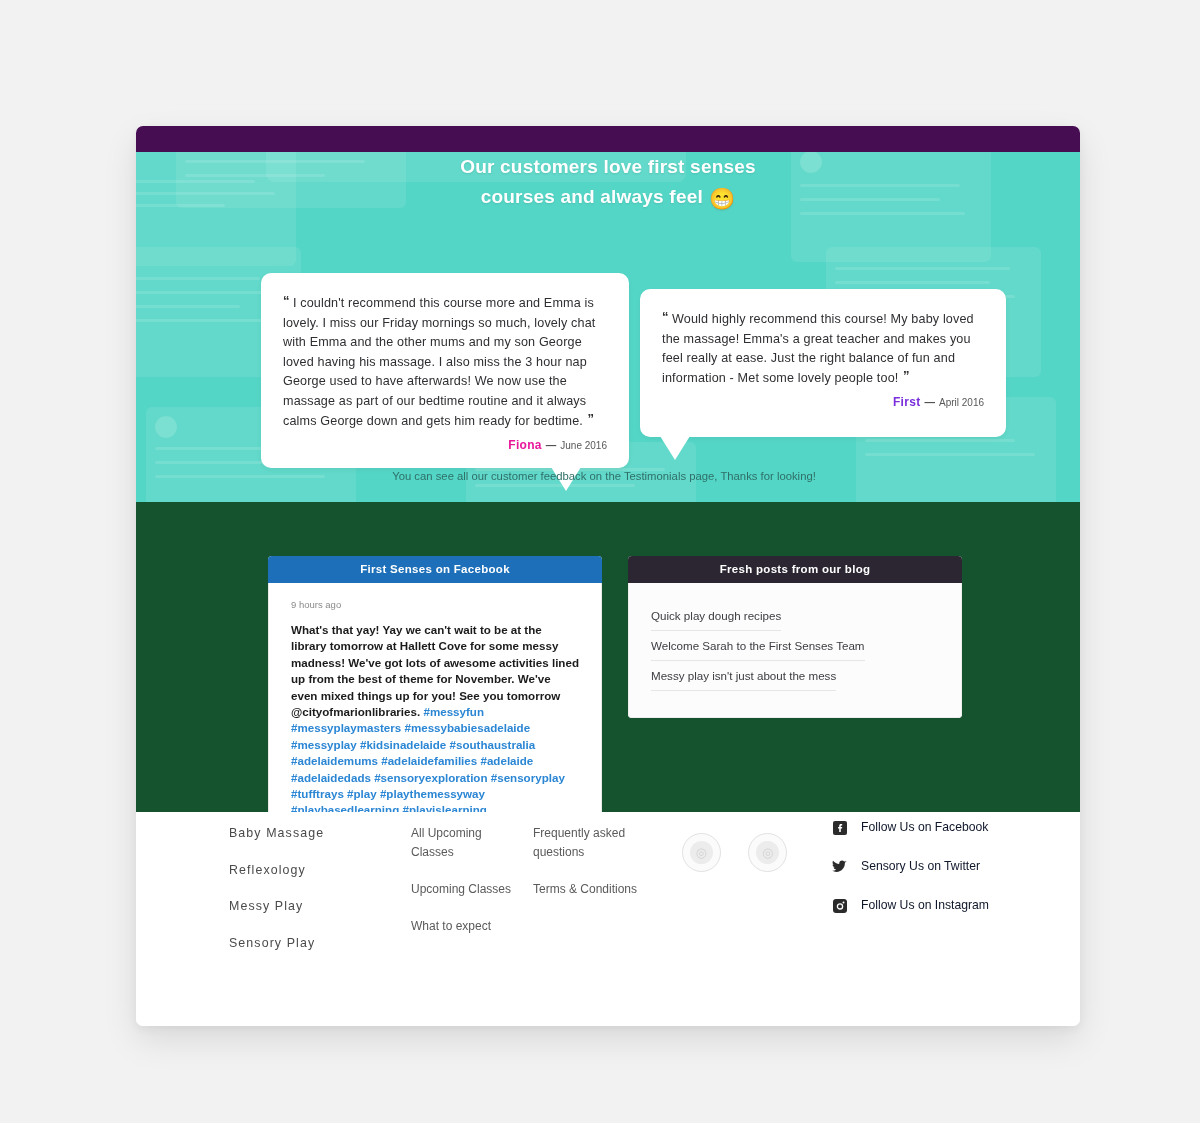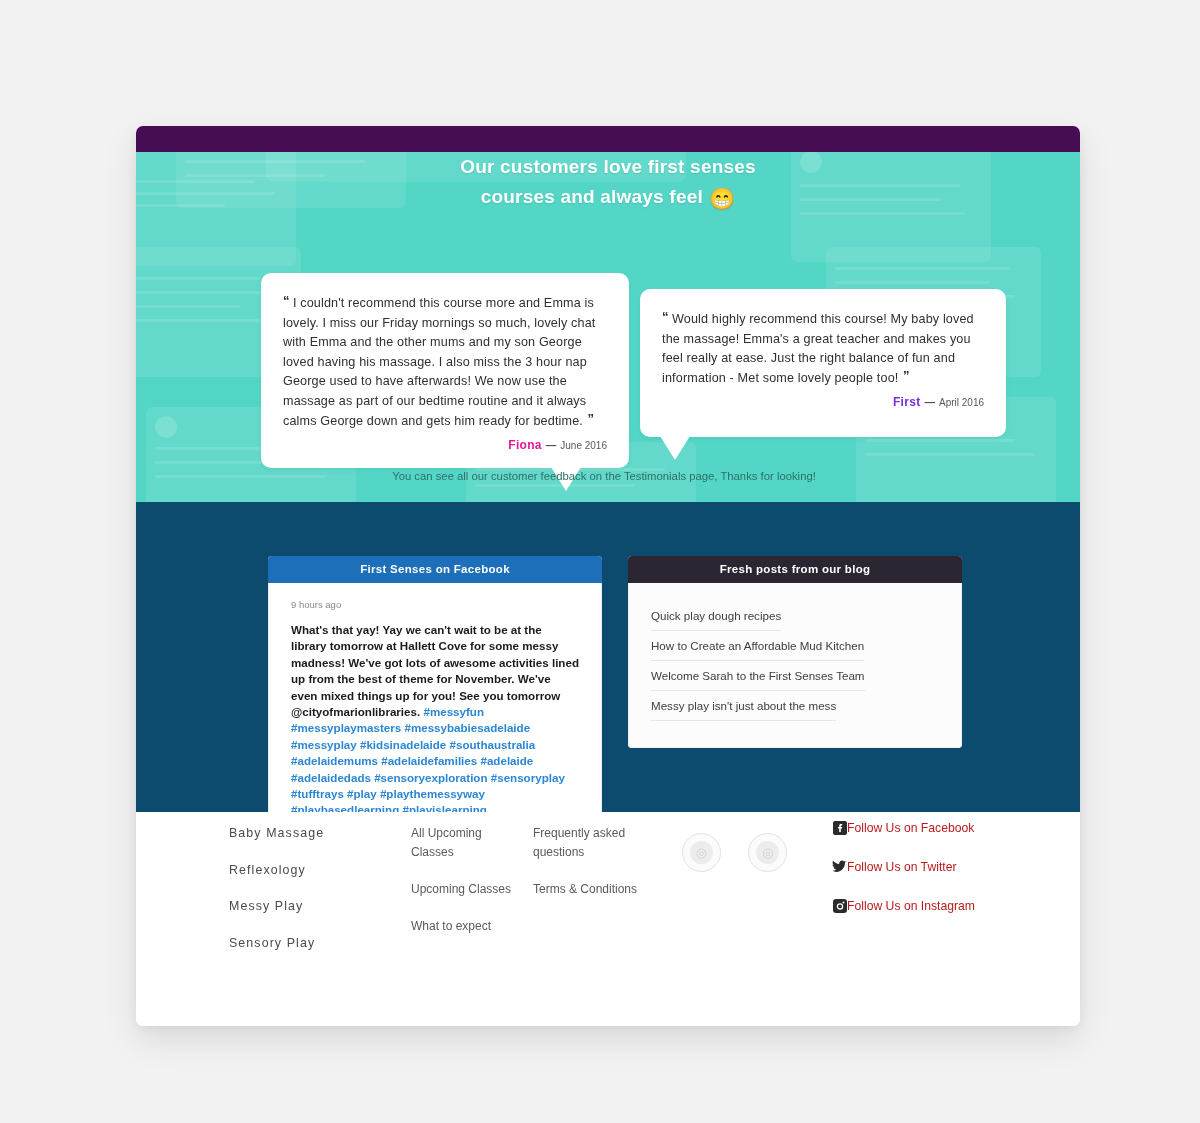--- a/index.html
+++ b/index.html
@@ -113,21 +113,21 @@
     left: 0; right: 8px;
     top: 318px;
     text-align: center;
     color: #2f6f68;
     font-size: 11.3px;
   }
 
   
   .widgets {
     position: relative;
-    background: #0c4a6e;
+    background: #14532d;
     padding: 58px 12px 0 0;
     height: 310px;
   }
   .widget {
     position: absolute;
     width: 334px;
     background: #fbfbfb;
     border-radius: 4px;
   }
   .widget-head {
@@ -211,22 +211,22 @@
     position: absolute; left: 0; right: 0; top: 11px;
     text-align: center;
     font-size: 13px;
     color: #d2d2d2;
     z-index: 2;
   }
 
   .social { position: absolute; left: 696px; top: 8px; }
   .social a {
     display: flex;
-    align-items: center;
-    color: #b91c1c;
+    gap: 14px;
+    color: #0f172a;
     font-size: 12.2px;
     text-decoration: none;
     margin-bottom: 24px;
   }
   .social .sicon {
     width: 15px; height: 15px;
     display: inline-flex;
     align-items: center; justify-content: center;
     color: #2b2b2b;
   }
@@ -326,21 +326,20 @@
       <div class="fb-body">
         <div class="fb-time">9 hours ago</div>
         <div class="fb-text"><span>What's that yay! Yay we can't wait to be at the library tomorrow at Hallett Cove for some messy madness! We've got lots of awesome activities lined up from the best of theme for November. We've even mixed things up for you! See you tomorrow @cityofmarionlibraries. </span><span class="tag">#messyfun #messyplaymasters #messybabiesadelaide #messyplay #kidsinadelaide #southaustralia #adelaidemums #adelaidefamilies #adelaide #adelaidedads #sensoryexploration #sensoryplay #tufftrays #play #playthemessyway #playbasedlearning #playislearning</span></div>
       </div>
     </div>
 
     <div class="widget blog-widget">
       <div class="widget-head">Fresh posts from our blog</div>
       <div class="blog-body">
         <a class="blog-link" href="#">Quick play dough recipes</a>
-        <a class="blog-link" href="#">How to Create an Affordable Mud Kitchen</a>
         <a class="blog-link" href="#">Welcome Sarah to the First Senses Team</a>
         <a class="blog-link" href="#">Messy play isn't just about the mess</a>
       </div>
     </div>
   </div>
 
   <div class="footer">
 
     <div class="fcol fcol-1">
       <a href="#">Baby Massage</a>
@@ -374,21 +373,21 @@
             </svg>
         </span>
         <span>Follow Us on Facebook</span>
       </a>
       <a href="#">
         <span class="sicon">
           <svg width="15" height="13" viewBox="0 0 15 13">
               <path d="M14.5 1.9c-.5.25-1.1.4-1.7.5.6-.4 1.05-.95 1.3-1.65-.6.35-1.2.6-1.9.75C11.65.9 10.9.55 10.1.55c-1.6 0-2.9 1.3-2.9 2.9 0 .25.05.45.1.65C4.9 3.95 2.6 2.7 1.05.8.75 1.3.6 1.85.6 2.45c0 1 .5 1.9 1.3 2.4-.5 0-.95-.15-1.35-.35v.05c0 1.4 1 2.55 2.3 2.85-.25.05-.5.1-.75.1-.2 0-.35 0-.55-.05.35 1.15 1.4 2 2.7 2-1 .75-2.25 1.2-3.6 1.2-.25 0-.45 0-.65-.05 1.3.8 2.85 1.3 4.5 1.3 5.4 0 8.35-4.5 8.35-8.35v-.4c.6-.4 1.1-.95 1.5-1.55z" fill="#2b2b2b"></path>
             </svg>
         </span>
-        <span>Follow Us on Twitter</span>
+        <span>Sensory Us on Twitter</span>
       </a>
       <a href="#">
         <span class="sicon">
           <svg width="14" height="14" viewBox="0 0 14 14">
               <rect x="0" y="0" width="14" height="14" rx="3" fill="#2b2b2b"></rect>
               <circle cx="7" cy="7.4" r="2.6" fill="none" stroke="#ffffff" stroke-width="1.3"></circle>
               <circle cx="10.5" cy="3.6" r="1" fill="#ffffff"></circle>
             </svg>
         </span>
         <span>Follow Us on Instagram</span>

